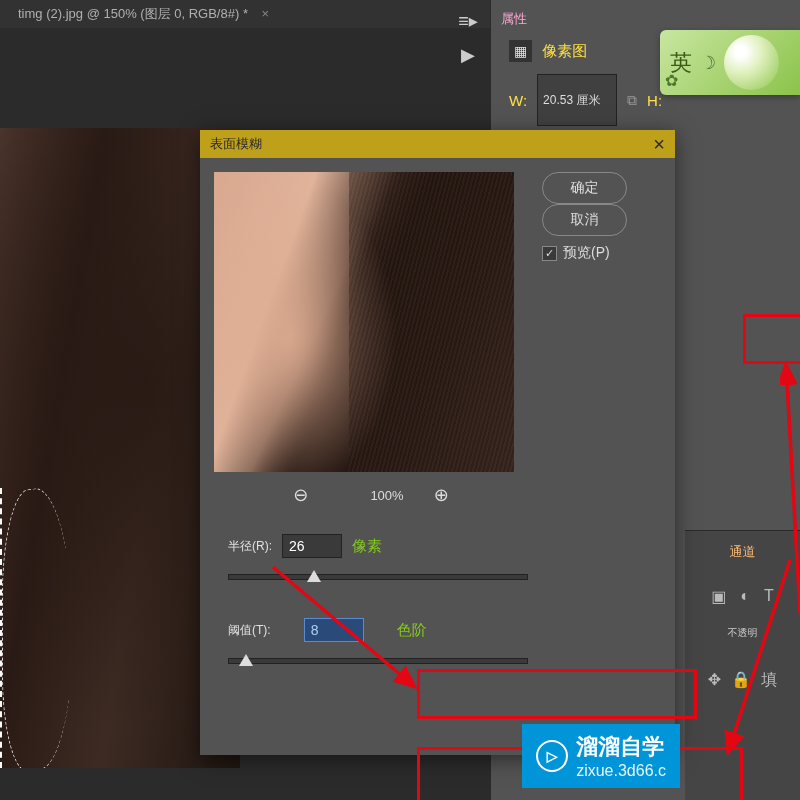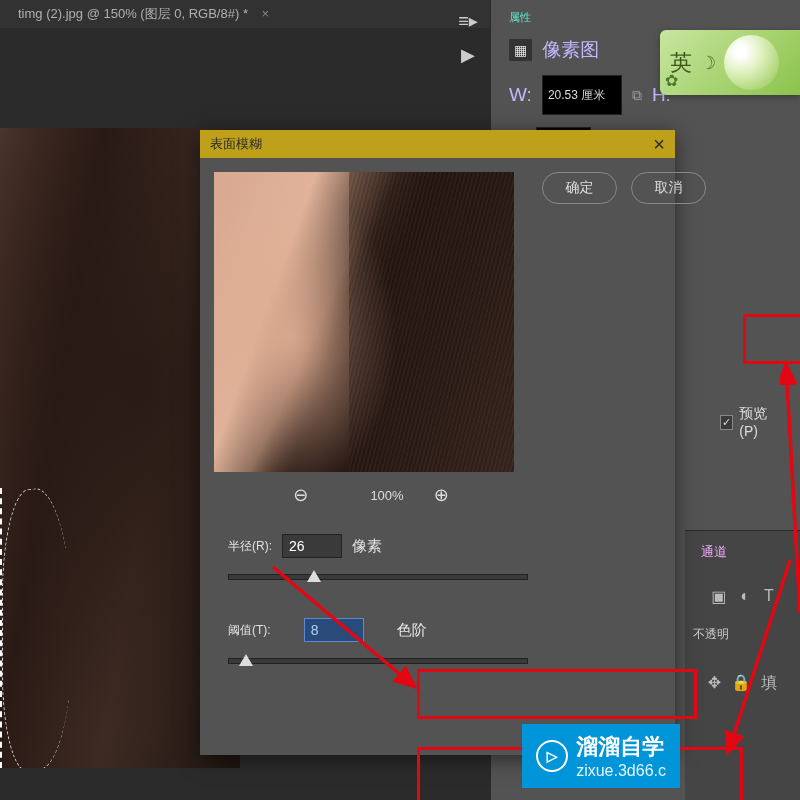--- a/index.html
+++ b/index.html
@@ -38,30 +38,30 @@
       width: 30px;
       display: flex; flex-direction: column; gap: 12px;
       align-items: center;
       color: #ccc;
     }
     .toolbar-col span { font-size: 18px; }
     
     .props-panel {
       padding: 10px;
     }
-    .panel-title { color: #5eead4; font-size: 11px; margin-bottom: 12px; margin-left: 8px; }
+    .panel-title { color: #f9a8d4; font-size: 13px; margin-bottom: 12px; margin-left: 0; }
     .prop-row {
       display: flex; align-items: center; gap: 10px;
       margin-bottom: 12px;
       padding-left: 8px;
     }
-    .prop-label { color: #c4b5fd; font-size: 19px; }
+    .prop-label { color: #fde047; font-size: 15px; }
     .prop-input {
-      background: #000000; border: 1px solid #222;
-      color: #ddd; padding: 12px 5px; width: 55px;
+      background: #404040; border: 1px solid #222;
+      color: #ddd; padding: 18px 5px; width: 55px;
       font-size: 12px;
     }
     .link-icon { color: #999; font-size: 14px; }
     
     .floating-ime {
       position: absolute; top: 30px; right: 0px;
       width: 140px; height: 65px;
       background: linear-gradient(135deg, #c8e6a0, #8bc34a);
       border-radius: 6px 0 0 6px;
       display: flex; align-items: center;
@@ -163,40 +163,40 @@
       padding: 8px 14px;
       display: flex; align-items: center; gap: 10px;
     }
     .param-label { color: #e0e0e0; font-size: 12px; }
     .param-input {
       background: #3a3a3a; border: 1px solid #222;
       color: #fff; padding: 3px 6px; width: 60px;
       font-size: 14px;
     }
     .param-input.selected { background: #2a4a7a; color: #b0d0f0; border-color: #5a8ad0; }
-    .param-unit { color: #e5e5e5; font-size: 15px; }
+    .param-unit { color: #84cc16; font-size: 15px; }
     
     .slider-track {
       width: 300px; height: 6px;
       background: #3a3a3a;
       margin: 8px 0 0 14px;
       border: 1px solid #222;
       position: relative;
     }
     .slider-thumb {
       position: absolute; top: -5px;
       width: 0; height: 0;
       border-left: 7px solid transparent;
       border-right: 7px solid transparent;
       border-bottom: 12px solid #ddd;
     }
     
     .button-col {
       flex: 0 0 120px;
-      display: flex; flex-direction: row; gap: 14px;
+      display: flex; flex-direction: column; 
     }
     .dlg-btn {
       width: 85px; height: 32px;
       border: 1px solid #888;
       border-radius: 16px;
       background: transparent;
       color: #ddd;
       font-size: 14px;
       cursor: pointer;
       display: flex; align-items: center; justify-content: center;
@@ -226,22 +226,23 @@
     }
     
     .channels-panel {
       position: absolute; top: 530px; right: 0;
       width: 115px; height: 270px;
       background: #454545;
       border-top: 1px solid #2a2a2a;
       padding: 8px;
     }
     .channel-tab {
-      color: #f0abfc; font-size: 13px;
+      color: #fdba74; font-size: 13px;
       padding: 4px 8px;
+      text-align: center;
     }
     .channel-icons {
       display: flex; gap: 14px; margin-top: 22px;
       color: #bbb; font-size: 16px;
       justify-content: center;
     }
     
     .watermark {
       position: absolute; bottom: 12px; right: 120px;
       background: #0095d9;
@@ -300,21 +301,21 @@
     </div>
   </div>
 
   <div class="channels-panel">
     <div class="channel-tab">通道</div>
     <div class="channel-icons">
       <span>▣</span>
       <span>◐</span>
       <span>T</span>
     </div>
-    <div style="margin-top:20px;color:#ccc;font-size:12px;text-align:left">不透明</div>
+    <div style="margin-top:20px;color:#ccc;font-size:10px;text-align:center">不透明</div>
     <div style="margin-top:30px;display:flex;gap:10px;color:#bbb;font-size:16px;justify-content:center;">
       <span>✥</span>
       <span>🔒</span>
       <span>填</span>
     </div>
   </div>
 </div>
 
 <div class="floating-ime">
   <span class="ime-char">英</span>

